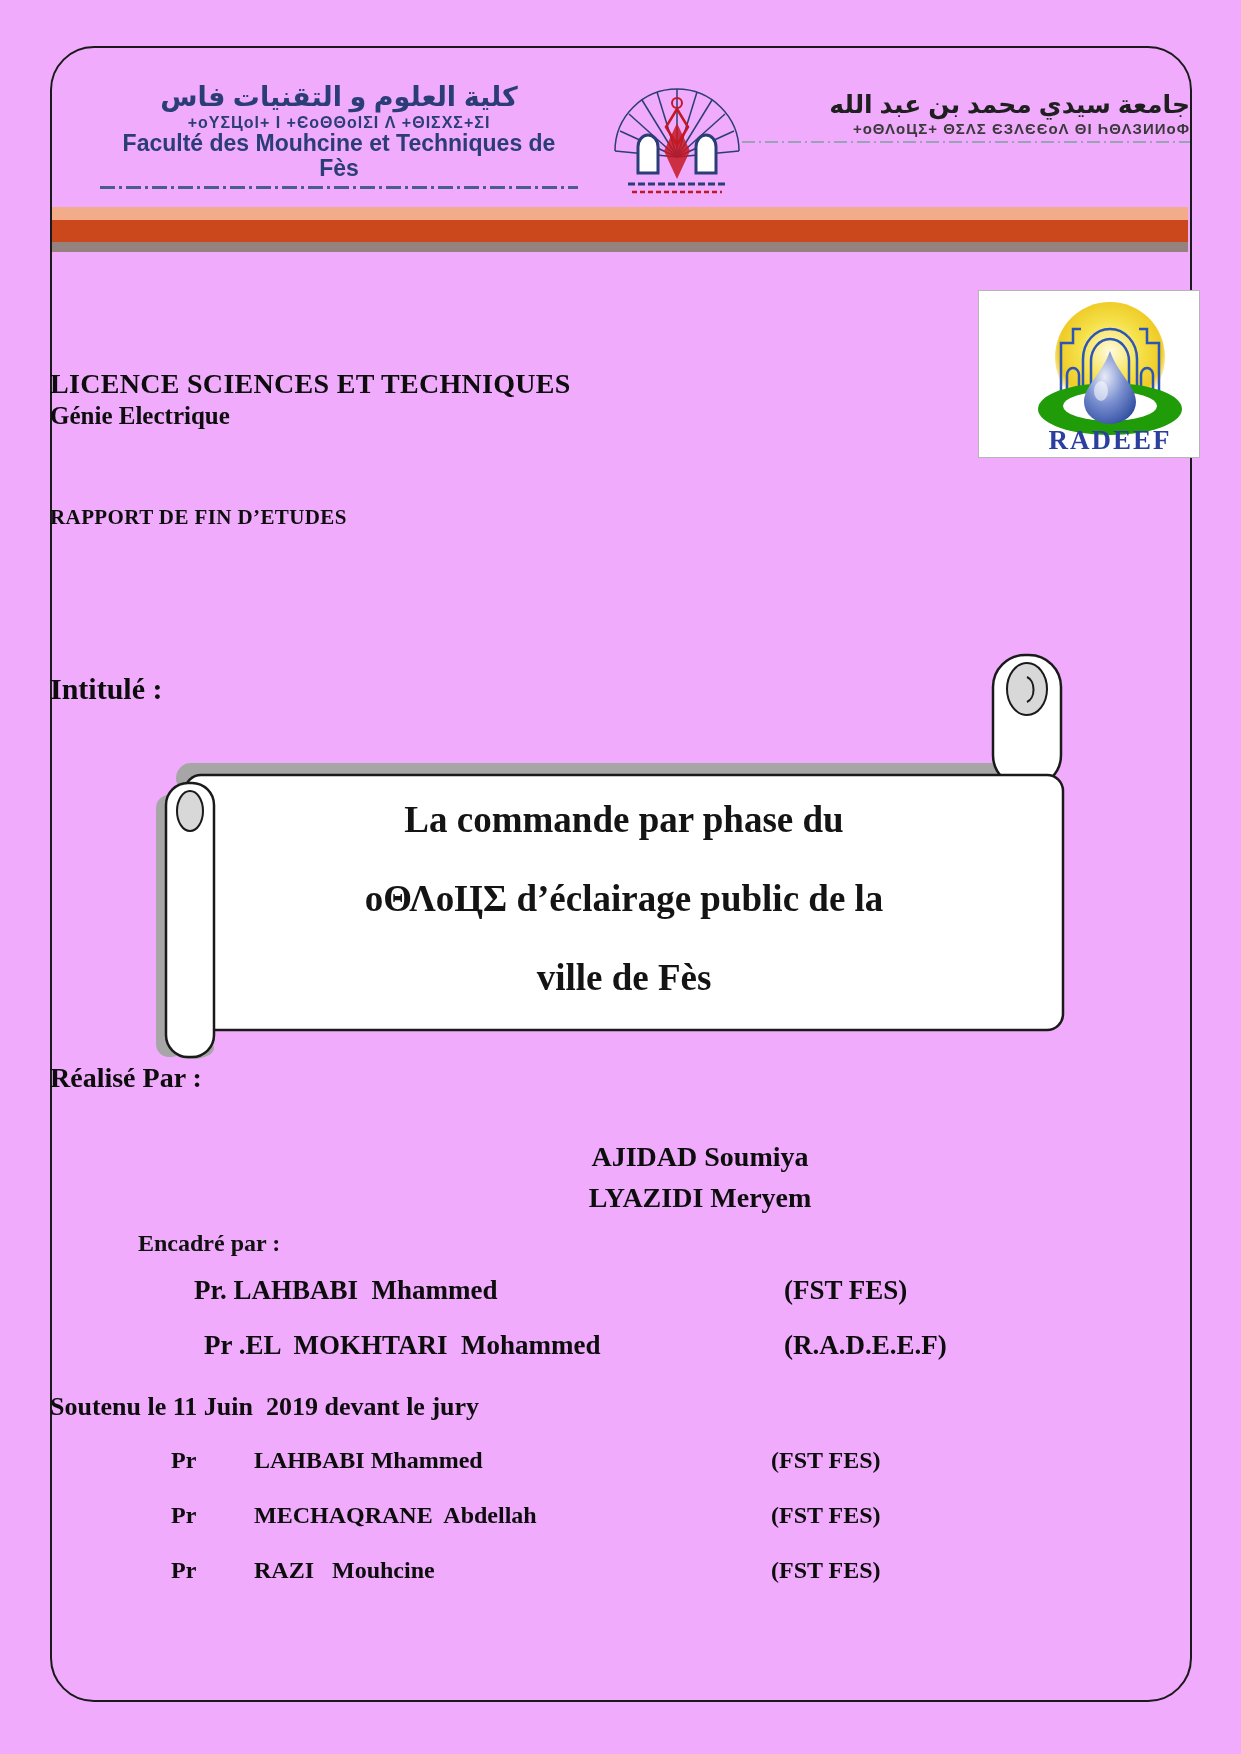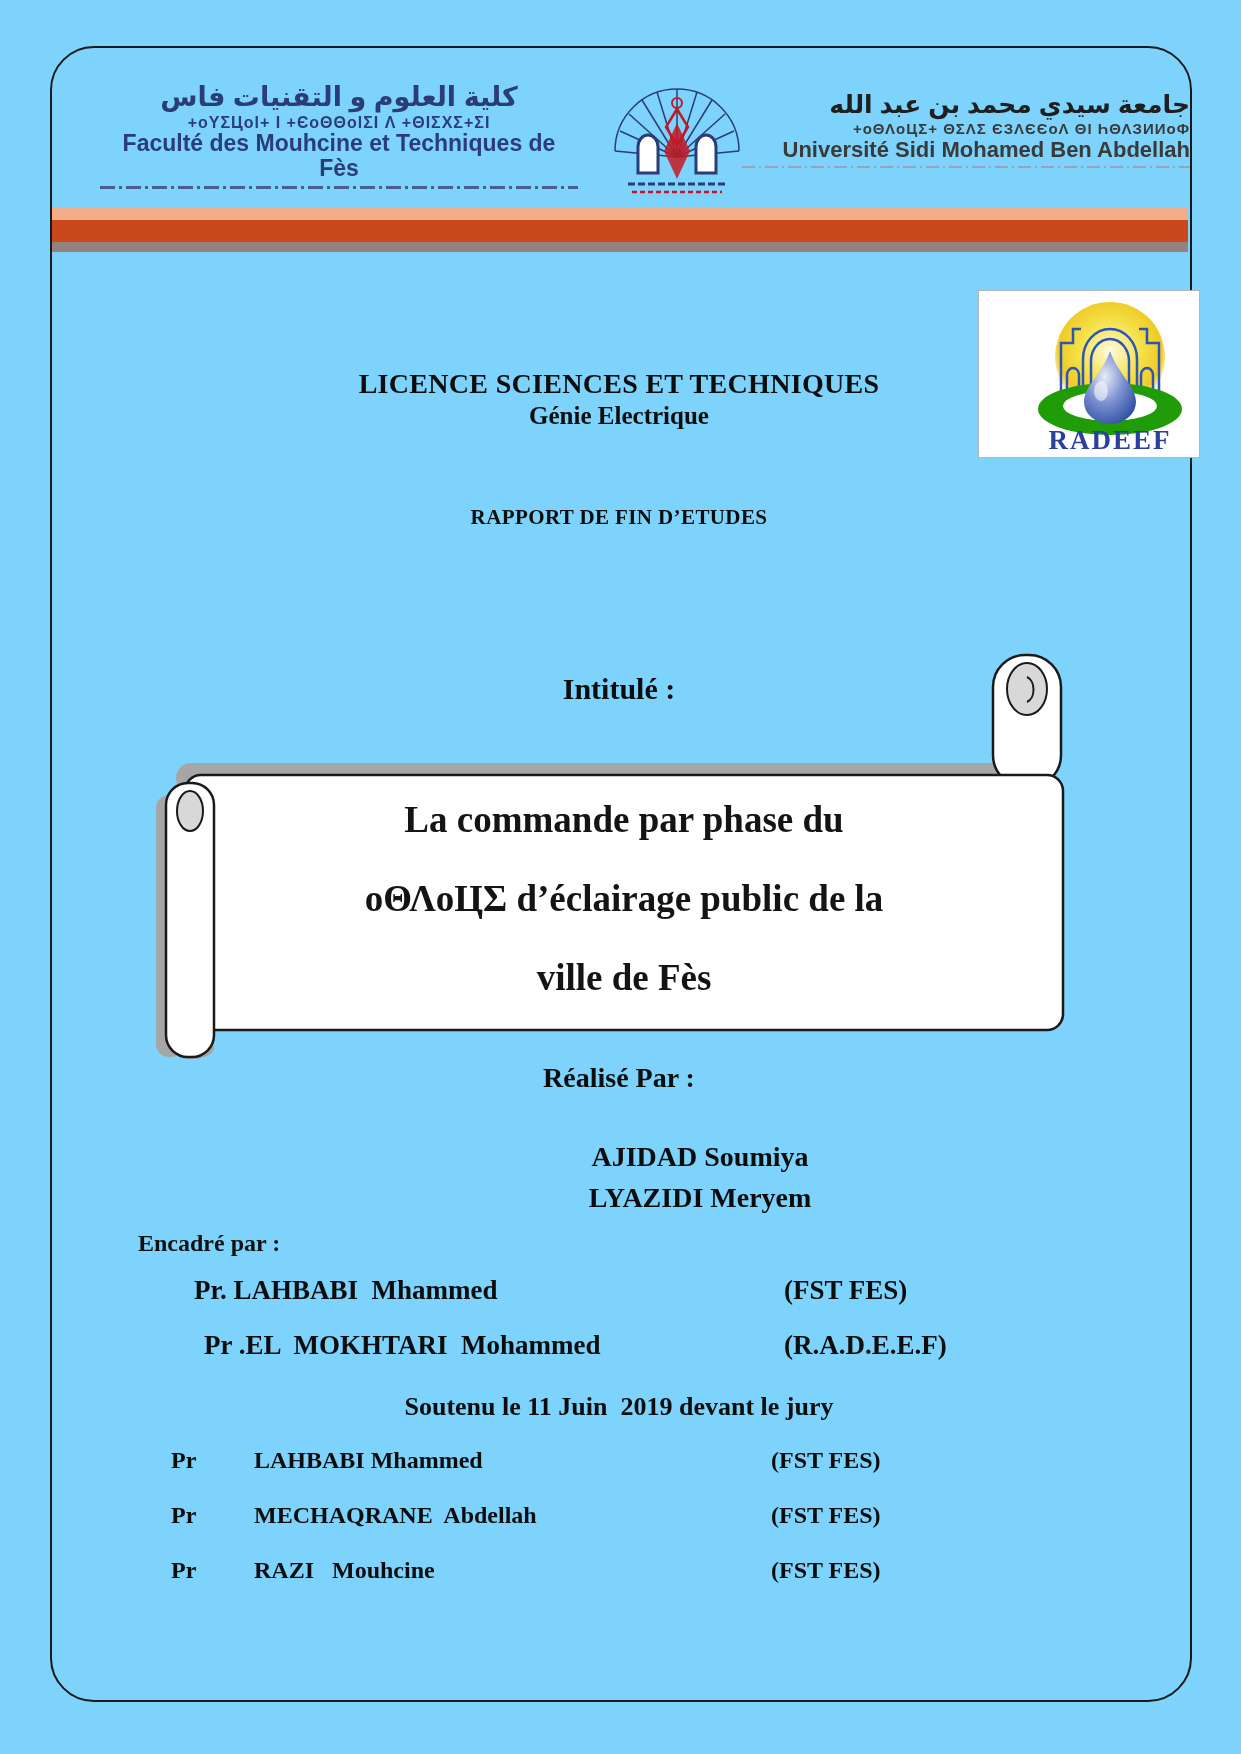--- a/index.html
+++ b/index.html
@@ -1,19 +1,19 @@
 <!DOCTYPE html>
 <html><head>
 <meta charset="utf-8">
 <style>
   html,body{margin:0;padding:0;background:#ffffff;}
   .page{
     position:relative;
     width:1241px;height:1754px;
-    background:#7dd3fc;
+    background:#f0abfc;
     font-family:"Liberation Serif","DejaVu Serif",serif;
     color:#111;
     overflow:hidden;
   }
   .frame{
     position:absolute;left:50px;top:46px;width:1138px;height:1652px;
     border:2px solid #1a1a1a;border-radius:44px;
   }
   
   .hdr-left{
@@ -45,21 +45,21 @@
   .bar{position:absolute;left:52px;top:207px;width:1136px;}
   .bar .s1{height:13px;background:#f2ac8a;}
   .bar .s2{height:22px;background:#cb481d;}
   .bar .s3{height:10px;background:#95817d;}
   
   .radeef{
     position:absolute;left:978px;top:290px;width:178px;height:166px;
     background:#fff;border:1px solid #b5b5b5;padding-left:42px;
   }
   
-  .cline{position:absolute;left:50px;width:1138px;text-align:center;font-weight:bold;color:#0d0d0d;}
+  .cline{position:absolute;left:50px;width:1138px;text-align:left;font-weight:bold;color:#0d0d0d;}
   .licence{top:368px;font-size:28px;letter-spacing:.3px;}
   .genie{top:402px;font-size:25px;}
   .rapport{top:505px;font-size:21px;letter-spacing:.4px;}
   .intitule{top:672px;font-size:30px;}
   
   .scroll-svg{position:absolute;left:148px;top:645px;width:925px;height:425px;}
   .scroll-title{
     position:absolute;left:185px;top:780px;width:878px;
     text-align:center;font-size:37px;font-weight:bold;line-height:79px;color:#141414;
   }
@@ -126,21 +126,20 @@
     </g>
     <g>
       <line x1="30" y1="119" x2="128" y2="119" stroke="#2b3d76" stroke-width="3" stroke-dasharray="7 3"></line>
       <line x1="34" y1="127" x2="124" y2="127" stroke="#c51722" stroke-width="2.5" stroke-dasharray="5 3"></line>
     </g>
   </svg>
 
   <div class="hdr-right">
     <div class="ar">جامعة سيدي محمد بن عبد الله</div>
     <div class="tif">+oΘΛoЦΣ+ ΘΣΛΣ ЄЗΛЄЄoΛ ΘI ҺΘΛЗИИoΦ</div>
-    <div class="fr">Université Sidi Mohamed Ben Abdellah</div>
     <div class="dashdot-gray"></div>
   </div>
 
   <div class="bar">
     <div class="s1"></div>
     <div class="s2"></div>
     <div class="s3"></div>
   </div>
 
   <div class="radeef">

